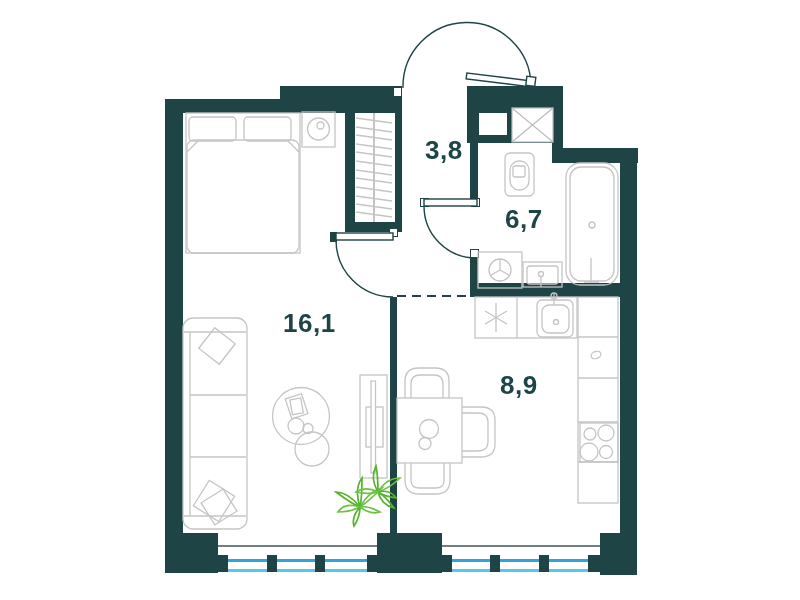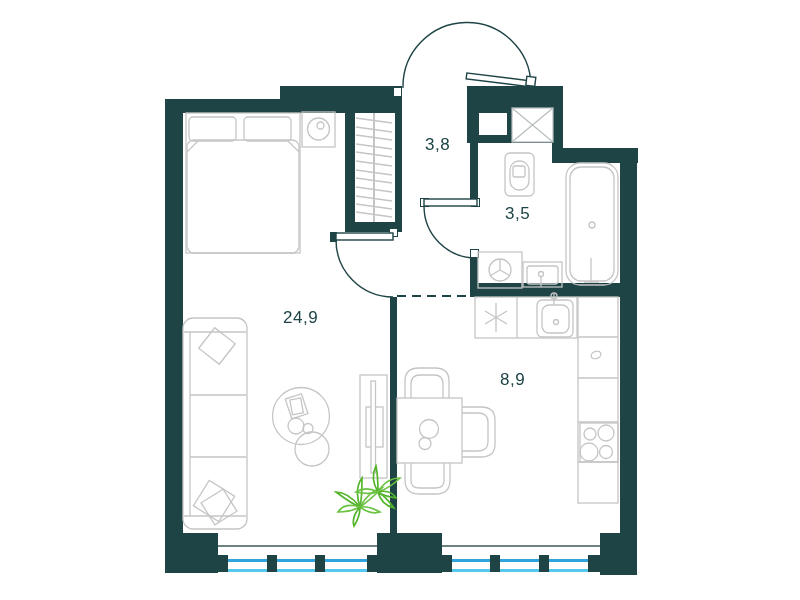--- a/index.html
+++ b/index.html
@@ -11,21 +11,21 @@
   #canvas{position:relative;width:800px;height:600px;background:var(--bg);overflow:hidden;
           font-family:"Liberation Sans", sans-serif;}
   .wall{position:absolute;background:var(--wall);}
   .jamb{position:absolute;background:#fff;border:1px solid var(--wall);box-sizing:border-box;}
   .jamb-dark{position:absolute;background:var(--wall);}
   .niche{position:absolute;background:#fff;}
   .glass1{position:absolute;height:3px;background:var(--glass1);}
   .glass2{position:absolute;height:3px;background:var(--glass2);}
   .mullion{position:absolute;width:10px;height:17px;background:var(--wall);}
   .sill{position:absolute;height:2px;background:var(--sill);}
-  .room-label{position:absolute;color:var(--text);font-size:17px;font-weight:400;
+  .room-label{position:absolute;color:var(--text);font-size:26px;font-weight:700;
               letter-spacing:.5px;white-space:nowrap;}
   svg{position:absolute;left:0;top:0;pointer-events:none;}
   .f{stroke:var(--furn);fill:none;stroke-width:1.3;}
   .ffw{stroke:var(--furn);fill:#fff;stroke-width:1.3;}
   .sh{stroke:var(--shaft);fill:#fff;stroke-width:1.2;}
   .shl{stroke:var(--shaft);fill:none;stroke-width:1.2;}
   .d{stroke:var(--wall);fill:none;stroke-width:1.4;}
   .dleaf{stroke:var(--wall);fill:#fff;stroke-width:1.4;}
   .dash{stroke:var(--wall);fill:none;stroke-width:2;stroke-dasharray:9 6;}
   .pl{stroke:var(--plant);fill:none;stroke-width:1.7;}
@@ -205,17 +205,17 @@
       <rect class="dleaf" x="336" y="233" width="57" height="7"></rect>
       <path class="d" d="M336,240 A57,57 0 0 0 393,297"></path>
     </g>
     <g>
       <rect class="dleaf" x="424" y="199" width="53" height="7"></rect>
       <path class="d" d="M424,206 A52,52 0 0 0 476,258"></path>
     </g>
     <path class="dash" d="M397,296 L472,296"></path>
   </svg>
 
-  <div class="room-label" style="left:283px;top:308px;">24,9</div>
+  <div class="room-label" style="left:283px;top:308px;">16,1</div>
   <div class="room-label" style="left:425px;top:135px;">3,8</div>
-  <div class="room-label" style="left:505px;top:204px;">3,5</div>
+  <div class="room-label" style="left:505px;top:204px;">6,7</div>
   <div class="room-label" style="left:500px;top:370px;">8,9</div>
 </div>
 
 </body></html>

